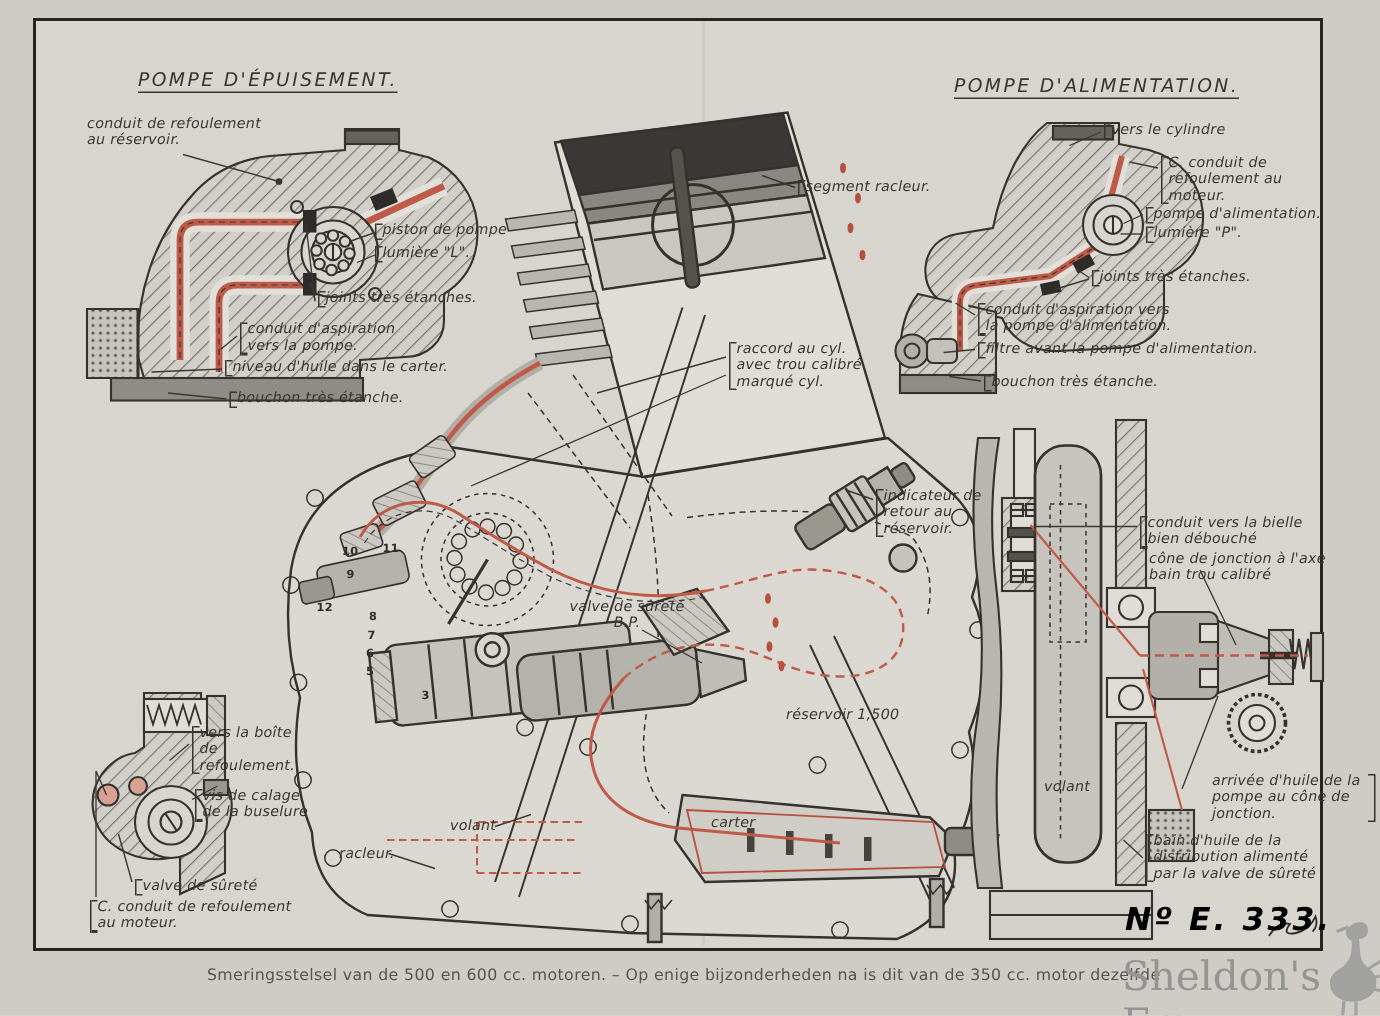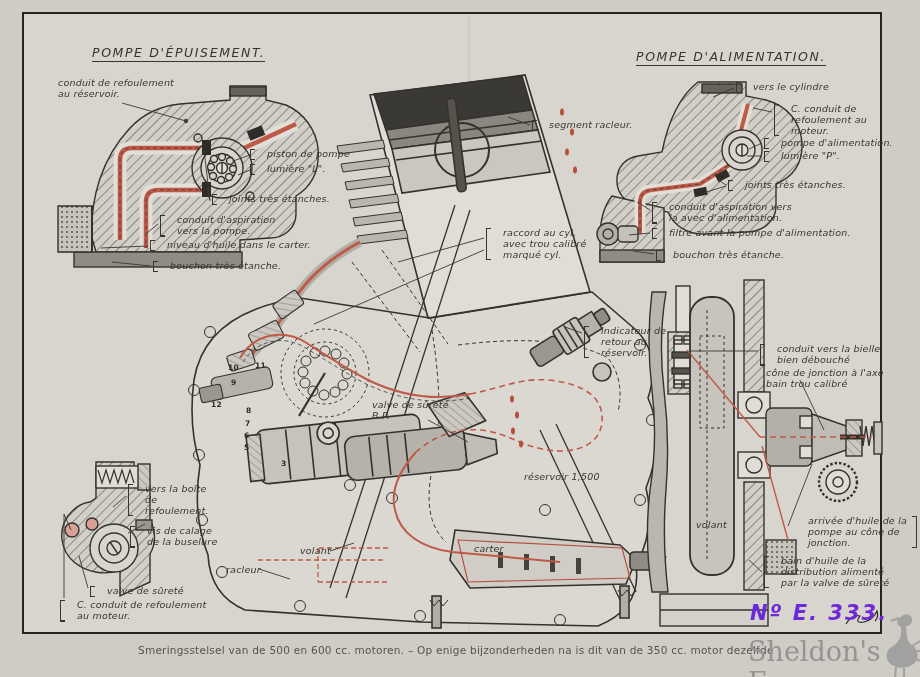--- a/index.html
+++ b/index.html
@@ -6,29 +6,29 @@
   body{width:920px;height:677px;position:relative;background:#cfccc6;
        font-family:"DejaVu Sans",sans-serif;overflow:hidden}
   .frame{position:absolute;left:22px;top:12px;width:856px;height:618px;
          border:2px solid #26241f;background:#d8d5cf}
   .fold{position:absolute;left:468px;top:14px;width:2px;height:616px;background:rgba(60,55,45,.06)}
   svg.art{position:absolute;left:0;top:0;z-index:2}
   .lbl{position:absolute;z-index:3;font-style:italic;font-size:9.5px;line-height:1.14;
        color:#38352f;letter-spacing:.2px}
   .ttl{font-size:12.5px;font-weight:normal;border-bottom:1.4px solid #38352f;
        padding-bottom:1px;letter-spacing:1.6px;white-space:nowrap}
-  .br{border-left:1.3px solid #38352f;padding-left:16px}
+  .br{border-left:1.3px solid #38352f;padding-left:4px}
   .br::before,.br::after{content:"";position:absolute;left:0;width:4px;height:1.3px;background:#38352f}
   .br::before{top:0}.br::after{bottom:0}
   .brr{border-right:1.3px solid #38352f;padding-right:4px}
   .brr::before,.brr::after{content:"";position:absolute;right:0;width:4px;height:1.3px;background:#38352f}
   .brr::before{top:0}.brr::after{bottom:0}
-  .ctr{text-align:left}
+  .ctr{text-align:center}
   .num{font-size:7.5px;font-weight:bold;font-style:normal;color:#2e2c27}
-  .e333{font-size:21px;font-weight:bold;letter-spacing:2px;color:#6d28d9}
+  .e333{font-size:21px;font-weight:bold;letter-spacing:2px;color:#000000}
   .caption{position:absolute;z-index:3;font-size:10.5px;color:#55534e;letter-spacing:.25px}
   .wm{position:absolute;z-index:4;font-family:"DejaVu Serif",serif;font-size:27px;color:#949492}
   .nowrap{white-space:nowrap}
 </style>
 </head>
 <body>
 
 <div class="frame"></div>
 <div class="fold"></div>
 
@@ -385,21 +385,21 @@
 <div class="lbl br" style="left:160px;top:215px;width:106px">conduit d'aspiration vers la pompe.</div>
 <div class="lbl br" style="left:150px;top:240px;width:160px">niveau d'huile dans le carter.</div>
 <div class="lbl br" style="left:153px;top:261px">bouchon très étanche.</div>
 
 <div class="lbl ttl" style="left:636px;top:50px">POMPE D'ALIMENTATION.</div>
 <div class="lbl br" style="left:736px;top:82px">vers le cylindre</div>
 <div class="lbl br" style="left:774px;top:104px;width:112px">C. conduit de refoulement au moteur.</div>
 <div class="lbl br" style="left:764px;top:138px">pompe d'alimentation.</div>
 <div class="lbl br" style="left:764px;top:151px">lumière "P".</div>
 <div class="lbl br" style="left:728px;top:180px">joints très étanches.</div>
-<div class="lbl br" style="left:652px;top:202px;width:130px">conduit d'aspiration vers la avec d'alimentation.</div>
+<div class="lbl br" style="left:652px;top:202px;width:130px">conduit d'aspiration vers la pompe d'alimentation.</div>
 <div class="lbl br nowrap" style="left:652px;top:228px">filtre avant la pompe d'alimentation.</div>
 <div class="lbl br" style="left:656px;top:250px">bouchon très étanche.</div>
 
 <div class="lbl br" style="left:532px;top:120px">segment racleur.</div>
 <div class="lbl br" style="left:486px;top:228px;width:88px">raccord au cyl. avec trou calibré marqué cyl.</div>
 <div class="lbl br" style="left:584px;top:326px;width:72px">indicateur de retour au réservoir.</div>
 <div class="lbl ctr" style="left:372px;top:400px;width:92px">valve de sûreté B.P.</div>
 <div class="lbl nowrap" style="left:524px;top:472px">réservoir 1,500</div>
 <div class="lbl" style="left:300px;top:546px">volant</div>
 <div class="lbl" style="left:226px;top:565px">racleur.</div>

